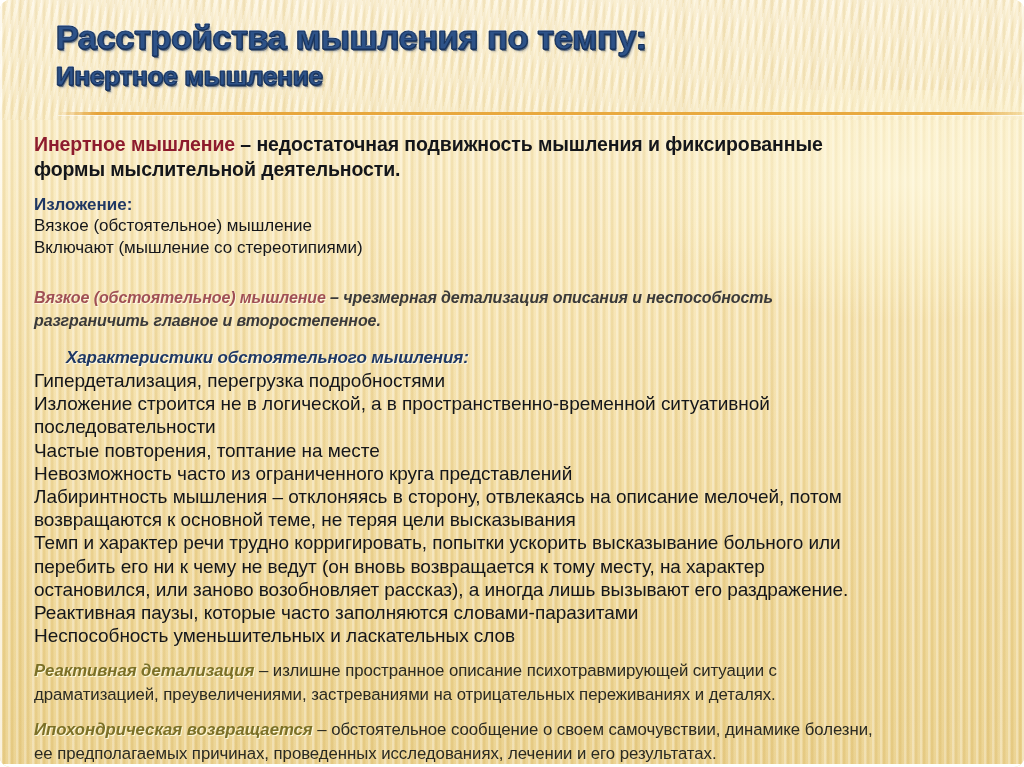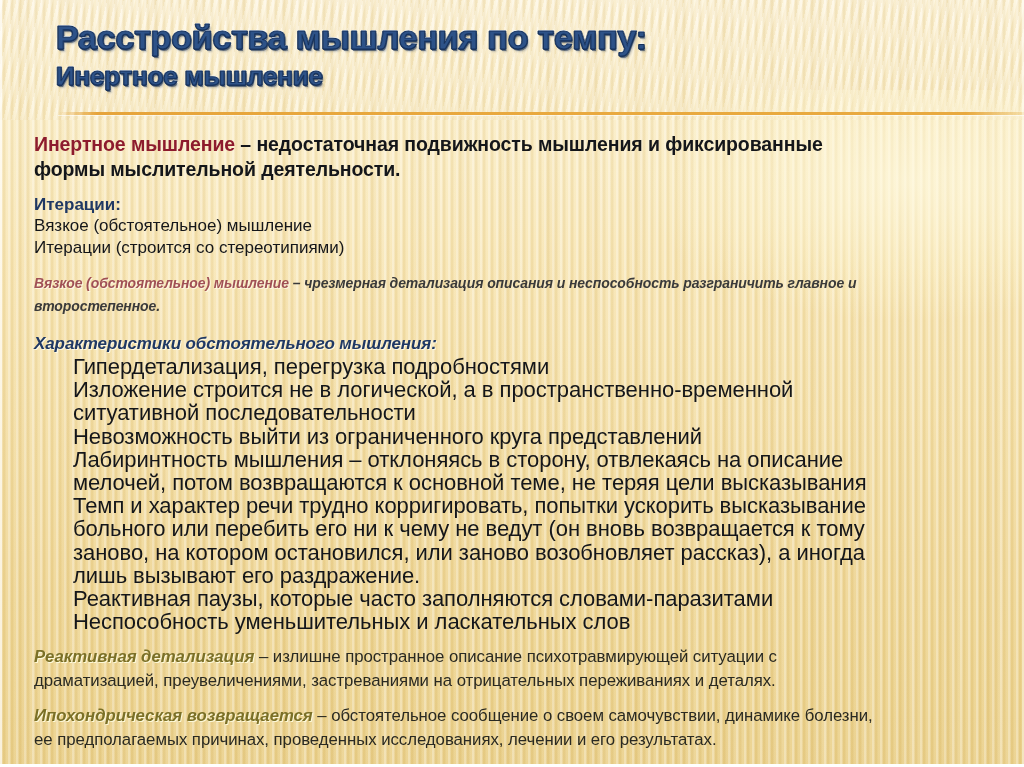--- a/index.html
+++ b/index.html
@@ -9,20 +9,21 @@
     background: #ffffff;
   }
 
   #slide {
     position: relative;
     width: 1024px;
     height: 767px;
     overflow: hidden;
     background-color: #f6e7b4;
     font-family: "Liberation Sans", sans-serif;
+    border-radius: 10px;
     -webkit-font-smoothing: antialiased;
   }
 
   
   .bg-base {
     position: absolute;
     inset: 0;
     background:
       linear-gradient(180deg,
         #fdf3d6 0%,
@@ -188,50 +189,51 @@
   .incl-item {
     font-size: 17px;
     line-height: 22px;
     color: #14161a;
   }
 
   .spacer-b { height: 13px; }
 
   
   .visc {
-    font-size: 14px;
+    font-size: 16px;
     line-height: 23px;
     font-style: italic;
     font-weight: bold;
     color: #3a3a3a;
     letter-spacing: -0.1px;
+    margin-top: 14px;
   }
   .visc .term {
     color: #a05055;
     text-shadow: 1px 1px 0 rgba(255,252,232,0.8);
   }
 
   .spacer-c { height: 14px; }
 
   .charac-head {
     font-size: 17px;
     line-height: 23px;
     font-weight: bold;
     font-style: italic;
     color: #1f3864;
     text-shadow: 1px 1px 0 rgba(255,253,236,0.85);
     letter-spacing: -0.1px;
+    padding-left: 32px;
   }
 
   .bullet {
-    font-size: 22px;
+    font-size: 19px;
     line-height: 23.2px;
     color: #14161a;
     letter-spacing: -0.05px;
-    margin-left: 39px;
   }
 
   .spacer-d { height: 12px; }
 
   .detail {
     font-size: 16.8px;
     line-height: 23.5px;
     color: #2a2a22;
     letter-spacing: -0.05px;
   }
@@ -261,37 +263,38 @@
     <div class="wa title-sub">Инертное мышление</div>
     <div class="header-rule"></div>
   </div>
 
   <div class="body">
 
     <p class="ln lead"><span class="term">Инертное мышление</span><span> – недостаточная подвижность мышления и фиксированные формы мыслительной деятельности.</span></p>
 
     <div class="spacer-a"></div>
 
-    <p class="ln incl-head">Итерации:</p>
+    <p class="ln incl-head">Изложение:</p>
     <p class="ln incl-item">Вязкое (обстоятельное) мышление</p>
-    <p class="ln incl-item">Итерации (строится со стереотипиями)</p>
+    <p class="ln incl-item">Включают (мышление со стереотипиями)</p>
 
     <div class="spacer-b"></div>
 
     <p class="ln visc"><span class="term">Вязкое (обстоятельное) мышление</span><span> – чрезмерная детализация описания и неспособность разграничить главное и второстепенное.</span></p>
 
     <div class="spacer-c"></div>
 
     <p class="ln charac-head">Характеристики обстоятельного мышления:</p>
 
     <p class="ln bullet">Гипердетализация, перегрузка подробностями</p>
     <p class="ln bullet">Изложение строится не в логической, а в пространственно-временной ситуативной последовательности</p>
-    <p class="ln bullet">Невозможность выйти из ограниченного круга представлений</p>
+    <p class="ln bullet">Частые повторения, топтание на месте</p>
+    <p class="ln bullet">Невозможность часто из ограниченного круга представлений</p>
     <p class="ln bullet">Лабиринтность мышления – отклоняясь в сторону, отвлекаясь на описание мелочей, потом возвращаются к основной теме, не теряя цели высказывания</p>
-    <p class="ln bullet">Темп и характер речи трудно корригировать, попытки ускорить высказывание больного или перебить его ни к чему не ведут (он вновь возвращается к тому заново, на котором остановился, или заново возобновляет рассказ), а иногда лишь вызывают его раздражение.</p>
+    <p class="ln bullet">Темп и характер речи трудно корригировать, попытки ускорить высказывание больного или перебить его ни к чему не ведут (он вновь возвращается к тому месту, на характер остановился, или заново возобновляет рассказ), а иногда лишь вызывают его раздражение.</p>
     <p class="ln bullet">Реактивная паузы, которые часто заполняются словами-паразитами</p>
     <p class="ln bullet">Неспособность уменьшительных и ласкательных слов</p>
 
     <div class="spacer-d"></div>
 
     <p class="ln detail"><span class="term">Реактивная детализация</span><span> – излишне пространное описание психотравмирующей ситуации с драматизацией, преувеличениями, застреваниями на отрицательных переживаниях и деталях.</span></p>
 
     <div class="spacer-e"></div>
 
     <p class="ln detail"><span class="term">Ипохондрическая возвращается</span><span> – обстоятельное сообщение о своем самочувствии, динамике болезни, ее предполагаемых причинах, проведенных исследованиях, лечении и его результатах.</span></p>

